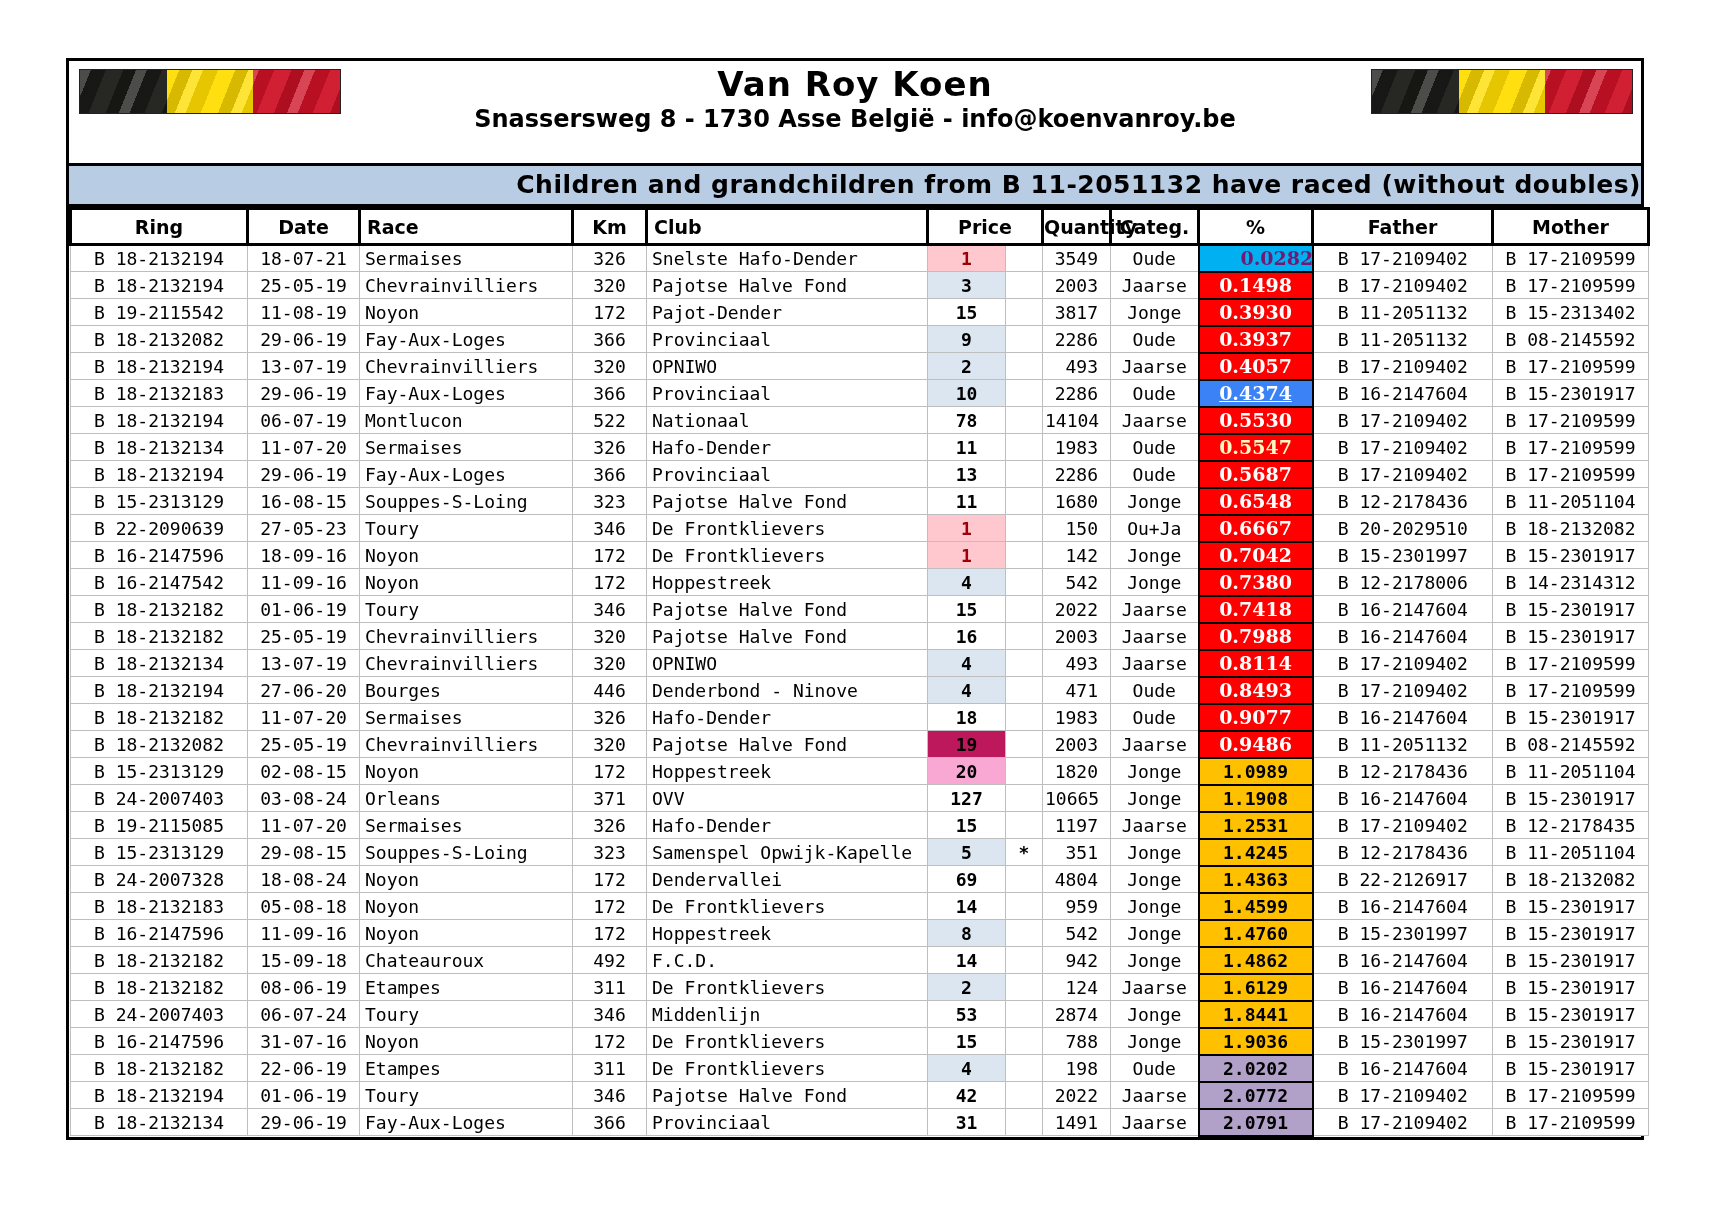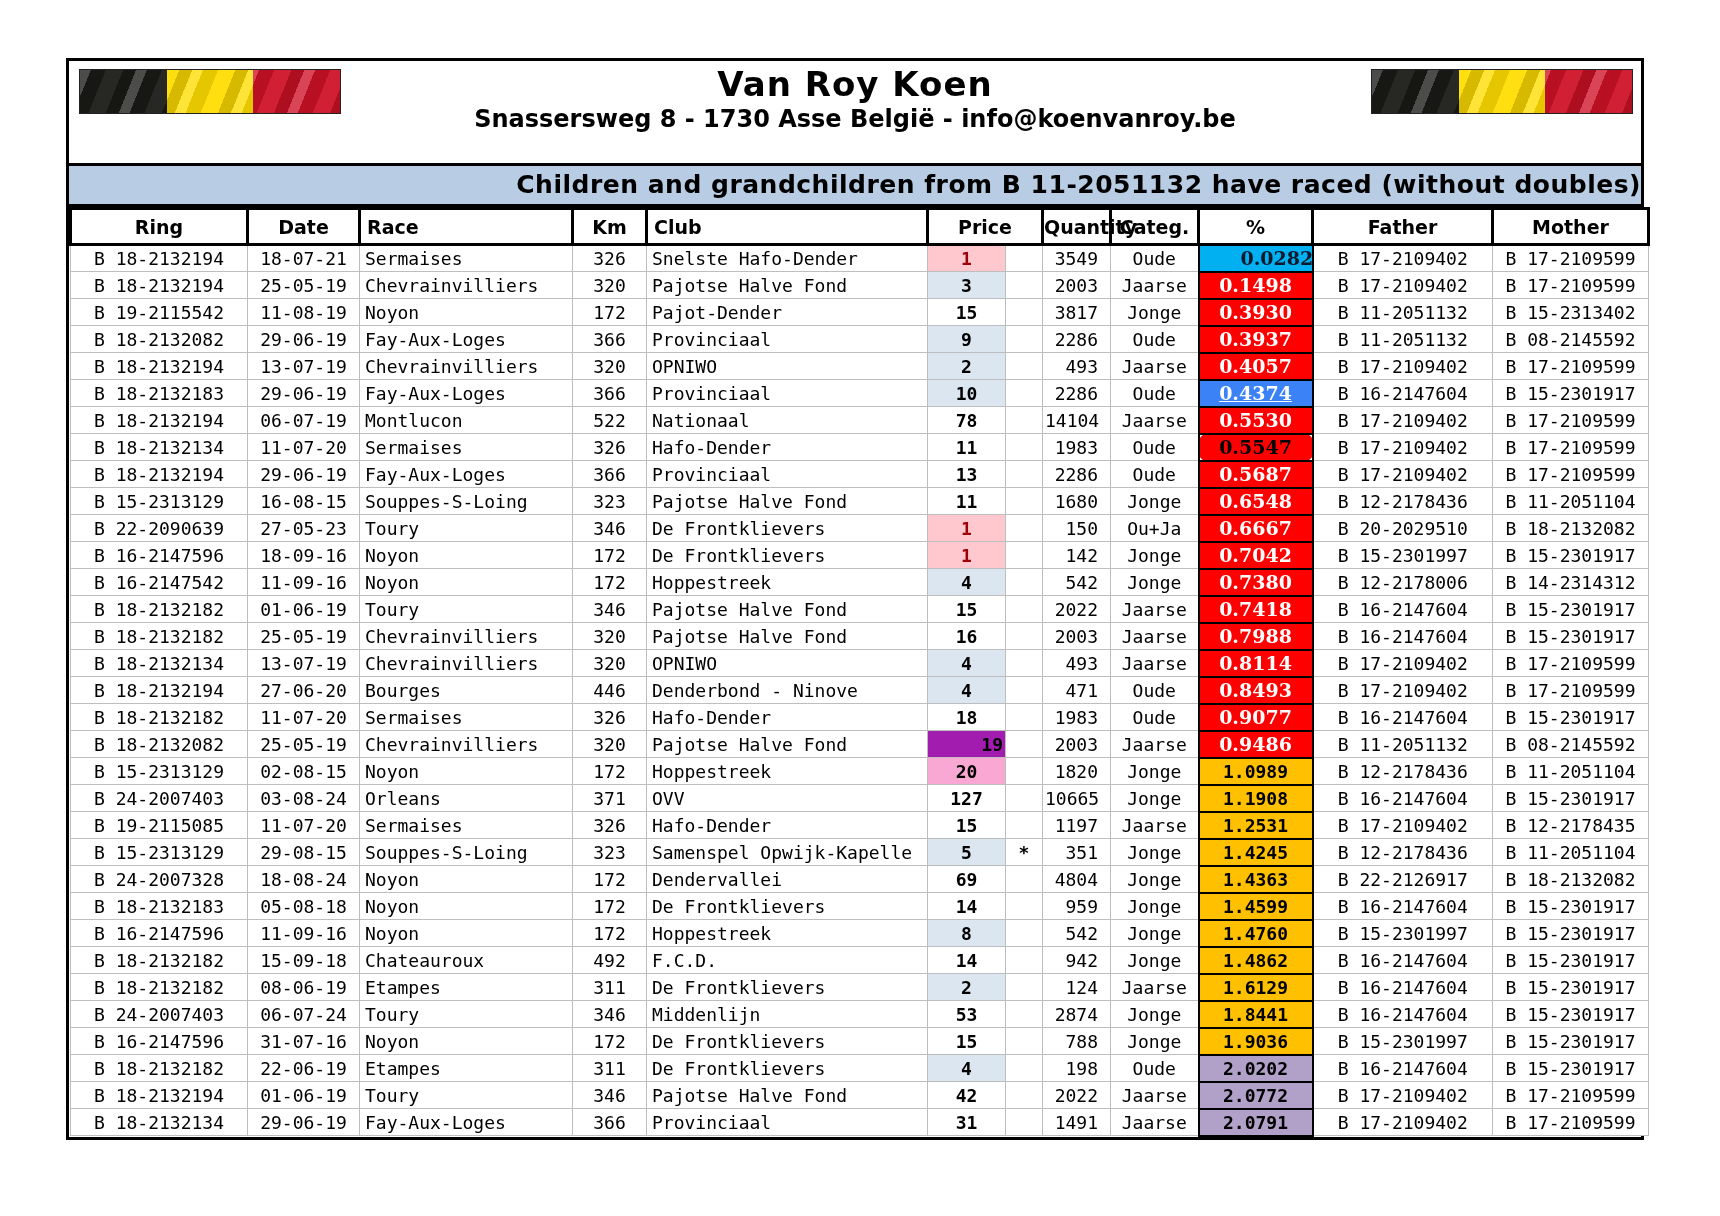--- a/index.html
+++ b/index.html
@@ -127,21 +127,21 @@
         <tr>
           <td class="c-ring a-center">B 18-2132194</td>
           <td class="c-date a-center">18-07-21</td>
           <td class="c-race a-left">Sermaises</td>
           <td class="c-km a-center">326</td>
           <td class="c-club a-left">Snelste Hafo-Dender</td>
           <td class="c-price a-center" style="background: rgb(255, 199, 206); color: rgb(156, 0, 6);">1</td>
           <td class="c-star a-center"></td>
           <td class="c-quantity a-right">3549</td>
           <td class="c-categ a-center">Oude</td>
-          <td class="c-pct a-center pct-cyan" style="background: rgb(0, 176, 240); color: #0f172a; padding-left: 41px;">0.0282</td>
+          <td class="c-pct a-center pct-cyan" style="background: rgb(0, 176, 240); color: #701a75; padding-left: 41px;">0.0282</td>
           <td class="c-father a-center">B 17-2109402</td>
           <td class="c-mother a-center">B 17-2109599</td>
         </tr>
         <tr>
           <td class="c-ring a-center">B 18-2132194</td>
           <td class="c-date a-center">25-05-19</td>
           <td class="c-race a-left">Chevrainvilliers</td>
           <td class="c-km a-center">320</td>
           <td class="c-club a-left">Pajotse Halve Fond</td>
           <td class="c-price a-center" style="background: rgb(220, 230, 241); color: rgb(0, 0, 0);">3</td>
@@ -225,21 +225,21 @@
         <tr>
           <td class="c-ring a-center">B 18-2132134</td>
           <td class="c-date a-center">11-07-20</td>
           <td class="c-race a-left">Sermaises</td>
           <td class="c-km a-center">326</td>
           <td class="c-club a-left">Hafo-Dender</td>
           <td class="c-price a-center" style="background: rgb(255, 255, 255); color: rgb(0, 0, 0);">11</td>
           <td class="c-star a-center"></td>
           <td class="c-quantity a-right">1983</td>
           <td class="c-categ a-center">Oude</td>
-          <td class="c-pct a-center pct-red" style="background: rgb(255, 0, 0); color: #000000; border-radius: 8px;">0.5547</td>
+          <td class="c-pct a-center pct-red" style="background: rgb(255, 0, 0); color: #fef9c3;">0.5547</td>
           <td class="c-father a-center">B 17-2109402</td>
           <td class="c-mother a-center">B 17-2109599</td>
         </tr>
         <tr>
           <td class="c-ring a-center">B 18-2132194</td>
           <td class="c-date a-center">29-06-19</td>
           <td class="c-race a-left">Fay-Aux-Loges</td>
           <td class="c-km a-center">366</td>
           <td class="c-club a-left">Provinciaal</td>
           <td class="c-price a-center" style="background: rgb(255, 255, 255); color: rgb(0, 0, 0);">13</td>
@@ -375,21 +375,21 @@
           <td class="c-pct a-center pct-red" style="background: rgb(255, 0, 0); color: rgb(255, 255, 255);">0.9077</td>
           <td class="c-father a-center">B 16-2147604</td>
           <td class="c-mother a-center">B 15-2301917</td>
         </tr>
         <tr>
           <td class="c-ring a-center">B 18-2132082</td>
           <td class="c-date a-center">25-05-19</td>
           <td class="c-race a-left">Chevrainvilliers</td>
           <td class="c-km a-center">320</td>
           <td class="c-club a-left">Pajotse Halve Fond</td>
-          <td class="c-price a-center" style="background: #a21caf; color: rgb(0, 0, 0); text-align: right;">19</td>
+          <td class="c-price a-center" style="background: #be185d; color: rgb(0, 0, 0);">19</td>
           <td class="c-star a-center"></td>
           <td class="c-quantity a-right">2003</td>
           <td class="c-categ a-center">Jaarse</td>
           <td class="c-pct a-center pct-red" style="background: rgb(255, 0, 0); color: rgb(255, 255, 255);">0.9486</td>
           <td class="c-father a-center">B 11-2051132</td>
           <td class="c-mother a-center">B 08-2145592</td>
         </tr>
         <tr>
           <td class="c-ring a-center">B 15-2313129</td>
           <td class="c-date a-center">02-08-15</td>

